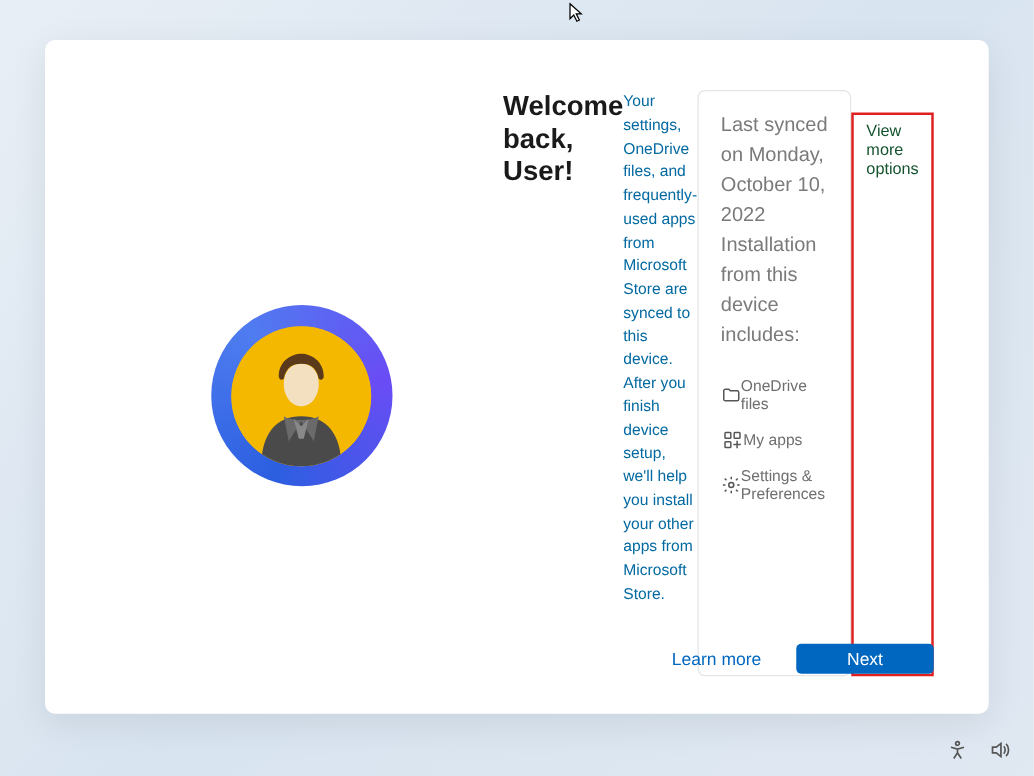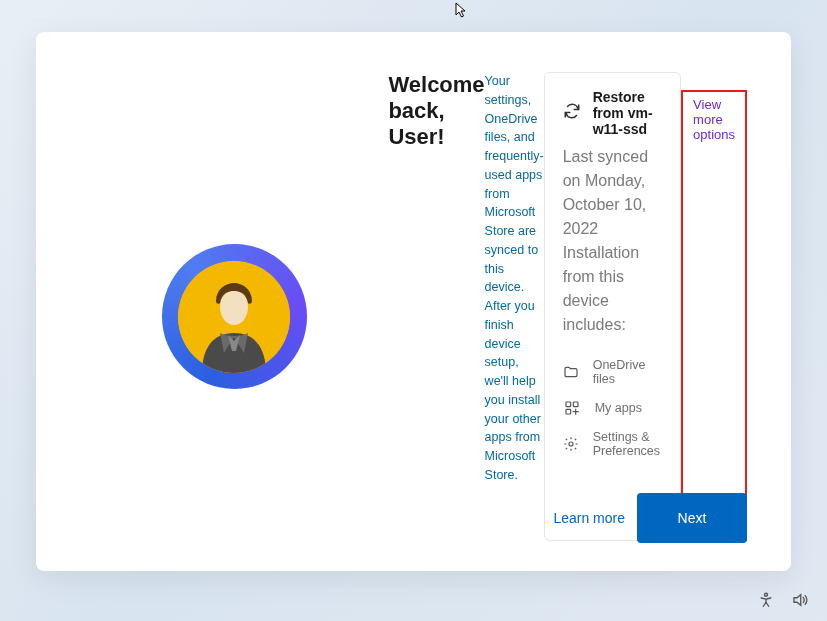--- a/index.html
+++ b/index.html
@@ -93,54 +93,55 @@
   }
   .restore-meta {
     font-size: 16px;
     color: #7a7a7a;
     line-height: 1.5;
     margin-bottom: 14px;
   }
   .include-row {
     display: flex;
     align-items: center;
-    gap: 14px;
+    gap: 0;
     padding: 7px 0;
   }
   .include-row .icon { width: 18px; display:flex; justify-content:center; color:#555;}
   .include-label {
     font-size: 12.5px;
     color: #6f6f6f;
   }
   .view-more {
     margin-top: 18px;
     display: inline-block;
     padding: 5px 10px;
     font-size: 13px;
-    color: #6d28d9;
+    color: #14532d;
     cursor: pointer;
     border: 2.5px solid #e02020;
     width: fit-content;
   }
   .footer-row {
     position: absolute;
     bottom: 28px;
     right: 44px;
     display: flex;
+    gap: 16px;
     align-items: center;
   }
   .learn-more {
     font-size: 14px;
     color: #0067c0;
     cursor: pointer;
     padding: 8px 12px;
   }
   .next-btn {
     width: 110px;
-    height: 50px;
+    height: 24px;
     background: #0067c0;
     color: #fff;
     border: none;
     border-radius: 4px;
     font-size: 14px;
     cursor: pointer;
   }
   .bottom-icons {
     position: absolute;
     bottom: 12px;
@@ -175,31 +176,20 @@
         </svg>
       </div>
     </div>
   </div>
 
   <div class="right-col">
     <h1 class="title">Welcome back, User!</h1>
     <p class="subtitle">Your settings, OneDrive files, and frequently-used apps from Microsoft Store are synced to this device. After you finish device setup, we'll help you install your other apps from Microsoft Store.</p>
 
     <div class="restore-card">
-      <div class="restore-head">
-        <span class="icon">
-          <svg width="18" height="18" viewBox="0 0 24 24" fill="none" stroke="#333" stroke-width="2" stroke-linecap="round">
-            <path d="M21 4 L21 10 L15 10"></path>
-            <path d="M3 20 L3 14 L9 14"></path>
-            <path d="M20 9 A8 8 0 0 0 6 6"></path>
-            <path d="M4 15 A8 8 0 0 0 18 18"></path>
-          </svg>
-        </span>
-        <span class="restore-title">Restore from vm-w11-ssd</span>
-      </div>
       <div class="restore-meta">
         <div>Last synced on Monday, October 10, 2022</div>
         <div>Installation from this device includes:</div>
       </div>
 
       <div class="include-row">
         <span class="icon">
           <svg width="16" height="16" viewBox="0 0 24 24" fill="none" stroke="#555" stroke-width="1.8">
               <path d="M3 7 C3 5.9 3.9 5 5 5 L9 5 L11 7 L19 7 C20.1 7 21 7.9 21 9 L21 17 C21 18.1 20.1 19 19 19 L5 19 C3.9 19 3 18.1 3 17 Z"></path>
             </svg>

